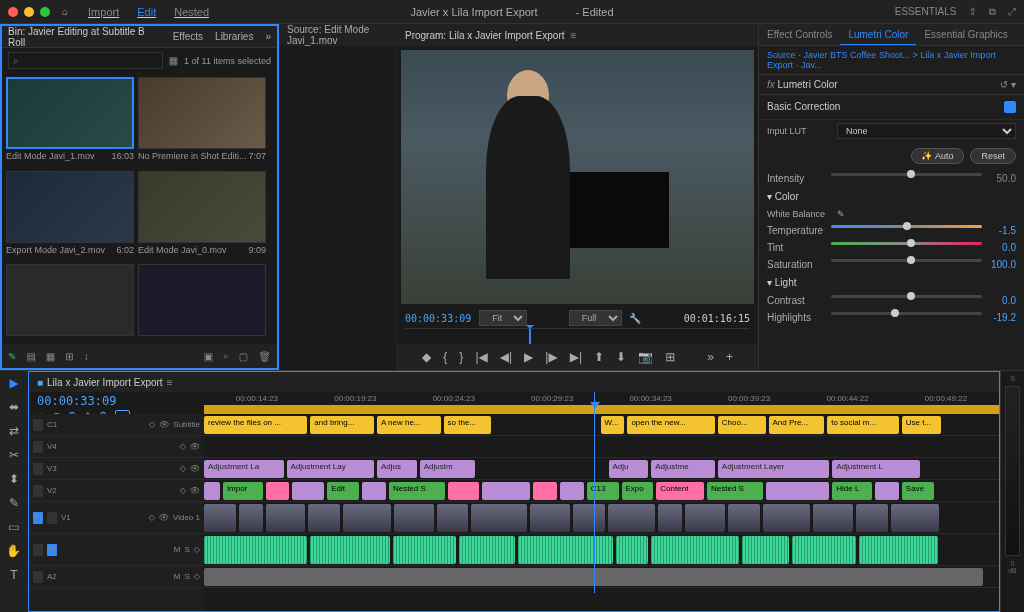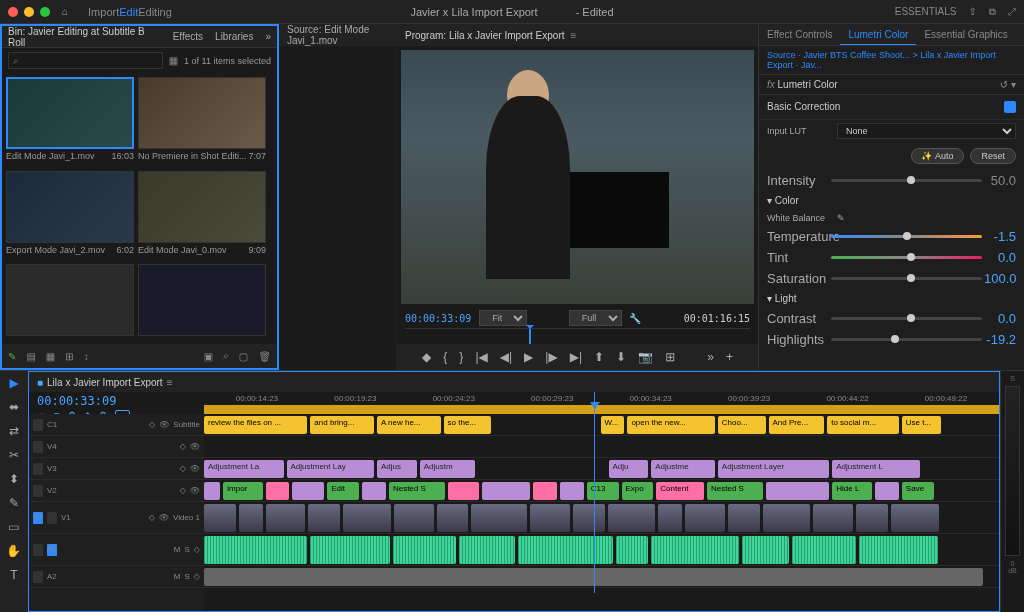--- a/index.html
+++ b/index.html
@@ -2,21 +2,21 @@
 <html><head>
 <meta charset="utf-8">
 <style>
 *{margin:0;padding:0;box-sizing:border-box;font-family:'Segoe UI',Arial,sans-serif;}
 body{background:#1a1a1a;color:#ccc;font-size:10px;width:1024px;height:612px;overflow:hidden;}
 .top-bar{height:24px;background:#222;display:flex;align-items:center;padding:0 8px;border-bottom:1px solid #333;}
 .traffic{display:flex;gap:6px;}
 .dot{width:10px;height:10px;border-radius:50%;}
 .dot.r{background:#ff5f56}.dot.y{background:#ffbd2e}.dot.g{background:#27c93f}
 .home-icon{margin-left:12px;color:#aaa;cursor:pointer;}
-.top-tabs{display:flex;margin-left:20px;}
+.top-tabs{display:flex;gap:18px;margin-left:20px;text-decoration:underline;}
 .top-tab{color:#888;cursor:pointer;font-size:11px;}
 .top-tab.active{color:#2e88ff;}
 .title{position:absolute;left:50%;transform:translateX(-50%);font-size:11px;color:#aaa;}
 .title .edited{color:#aaa;margin-left:35px;}
 .top-right{margin-left:auto;display:flex;gap:12px;align-items:center;color:#888;}
 .top-right span{cursor:pointer;}
 
 .main{display:flex;height:346px;}
 
 
@@ -66,21 +66,21 @@
 .lum-tab.active{color:#2e88ff;border-bottom:1px solid #2e88ff;}
 .lum-src{padding:4px 8px;font-size:9px;color:#2e88ff;border-bottom:1px solid #333;}
 .lum-fx{padding:4px 8px;font-size:10px;color:#ccc;border-bottom:1px solid #333;}
 .lum-sec{padding:6px 8px;font-size:10px;color:#ccc;border-bottom:1px solid #2a2a2a;display:flex;justify-content:space-between;}
 .lum-sec .chk{width:12px;height:12px;background:#2e88ff;border-radius:2px;}
 .lum-row{display:flex;align-items:center;padding:3px 8px;gap:6px;font-size:9px;}
 .lum-lbl{width:64px;color:#aaa;}
 .lum-sel{flex:1;background:#1a1a1a;border:1px solid #333;color:#ccc;padding:1px 4px;font-size:9px;}
 .lum-btns{display:flex;gap:6px;padding:6px 8px;justify-content:flex-end;}
 .lum-btn{background:#333;border:1px solid #555;color:#ccc;padding:2px 10px;border-radius:10px;font-size:9px;cursor:pointer;}
-.slider-row{display:flex;align-items:center;padding:3px 8px;gap:2px;font-size:13px;}
+.slider-row{display:flex;align-items:flex-start;padding:3px 8px;gap:2px;font-size:10px;}
 .slider-lbl{width:62px;color:#aaa;}
 .slider{flex:1;height:3px;background:#444;border-radius:2px;position:relative;}
 .slider .knob{width:8px;height:8px;background:#ccc;border-radius:50%;position:absolute;top:-3px;}
 .slider.temp{background:linear-gradient(90deg,#3a8cff,#888,#ff9a3a);}
 .slider.tint{background:linear-gradient(90deg,#4caf50,#888,#e91e63);}
 .slider-val{width:32px;text-align:right;color:#4aa3ff;}
 .lum-collapse{padding:4px 8px;font-size:10px;color:#ccc;}
 
 
 .timeline{height:242px;display:flex;border-top:1px solid #333;}
@@ -127,21 +127,21 @@
 <div class="top-bar">
   <div class="traffic">
     <div class="dot r"></div>
     <div class="dot y"></div>
     <div class="dot g"></div>
   </div>
   <span class="home-icon">⌂</span>
   <div class="top-tabs">
     <span class="top-tab">Import</span>
     <span class="top-tab active">Edit</span>
-    <span class="top-tab">Editing</span>
+    <span class="top-tab">Nested</span>
   </div>
   <div class="title">
     <span>Javier x Lila Import Export</span><span class="edited"> - Edited</span>
   </div>
   <div class="top-right">
     <span>ESSENTIALS</span>
     <span>⇪</span>
     <span>⧉</span>
     <span>⤢</span>
   </div>

